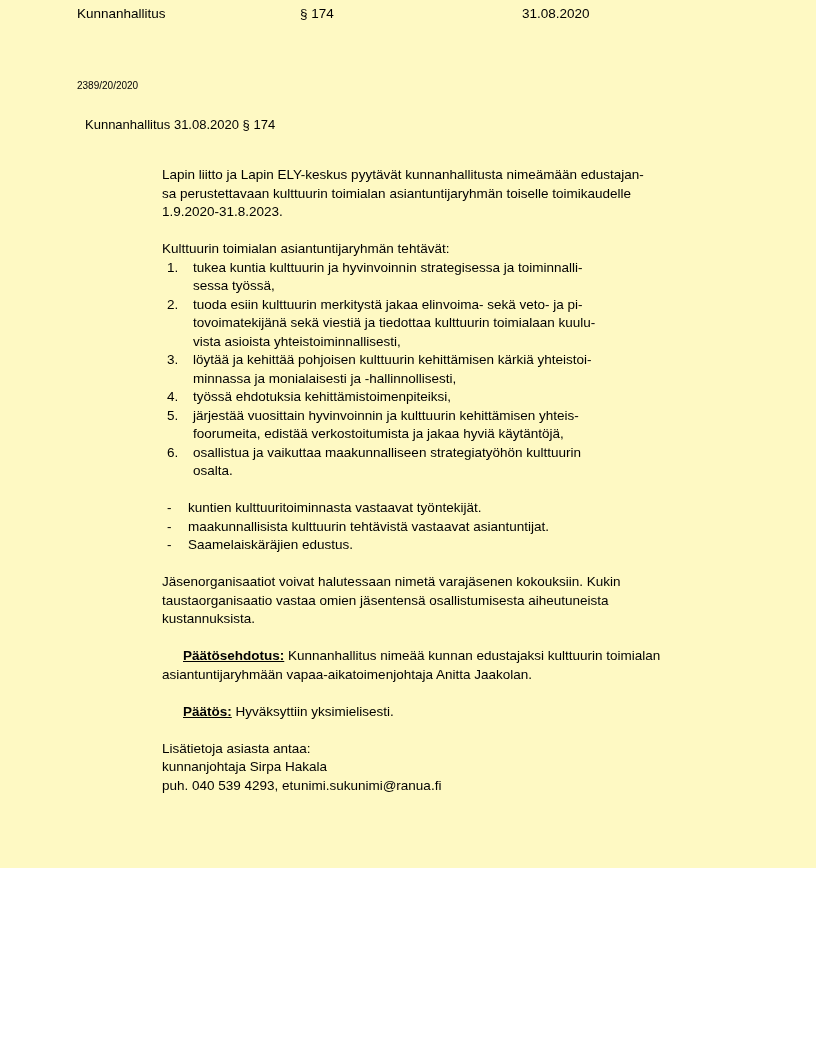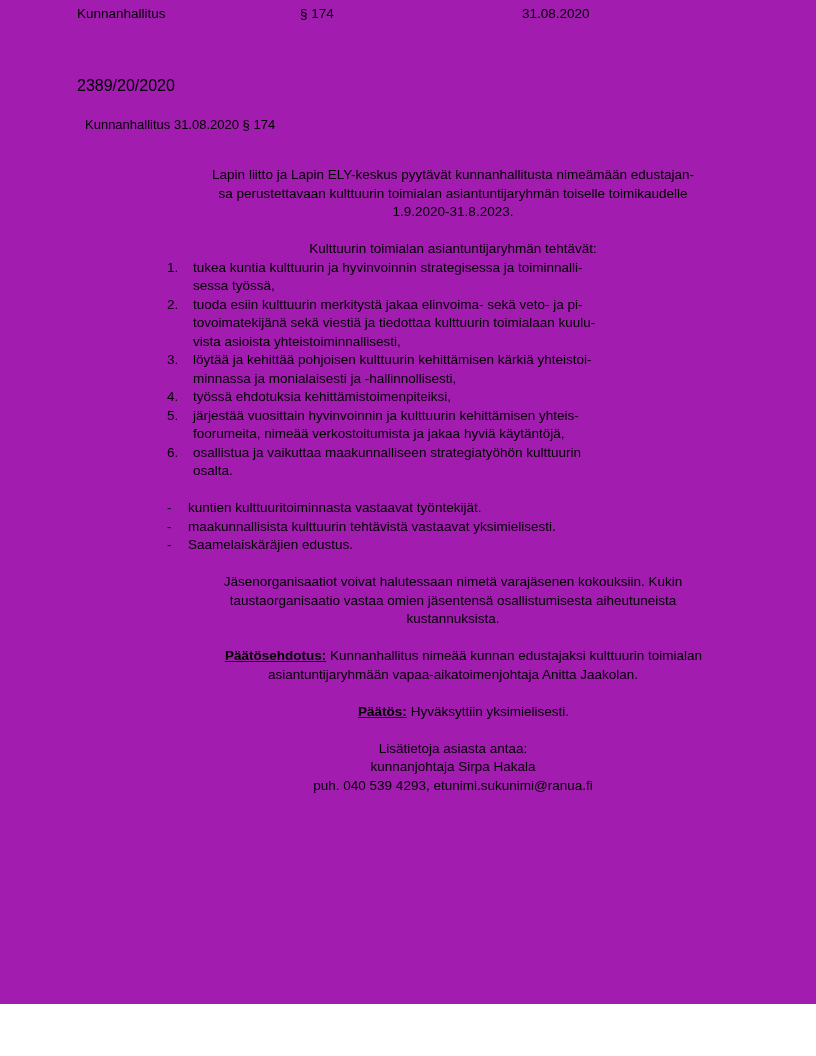--- a/index.html
+++ b/index.html
@@ -10,22 +10,22 @@
   body {
     width: 816px;
     height: 1056px;
     font-family: "Liberation Sans", sans-serif;
     color: #000000;
     overflow: hidden;
   }
   .page {
     position: relative;
     width: 816px;
-    height: 1004px;
-    background: #a21caf;
+    height: 868px;
+    background: #fef9c3;
   }
   .doc-header {
     position: absolute;
     left: 77px;
     top: 6px;
     font-size: 13.5px;
     line-height: 16px;
     white-space: nowrap;
   }
   .doc-header .col-committee { display: inline-block; width: 223px; }
@@ -38,42 +38,41 @@
     margin: 0;
     font-size: 15.5px;
     font-weight: bold;
     line-height: 20px;
     white-space: nowrap;
   }
   .case-number {
     position: absolute;
     left: 77px;
     top: 77px;
-    font-size: 16px;
+    font-size: 10px;
     line-height: 17px;
   }
   .meeting-ref {
     position: absolute;
     left: 85px;
     top: 116px;
     font-size: 13px;
     line-height: 17px;
   }
   .content {
     position: absolute;
     left: 162px;
     top: 166px;
     width: 582px;
     font-size: 13.5px;
     line-height: 18.5px;
   }
   .para {
     margin: 0 0 18.5px 0;
     white-space: pre-line;
-    text-align: center;
   }
   .para.tight { margin-bottom: 0; }
   .ml { white-space: pre-line; }
   .list { margin: 0 0 18.5px 0; }
   .list-row { display: flex; }
   .marker-num {
     flex: 0 0 26px;
     padding-left: 5px;
   }
   .marker-dash {
@@ -129,38 +128,38 @@
         <span class="list-text">löytää ja kehittää pohjoisen kulttuurin kehittämisen kärkiä yhteistoi-
 minnassa ja monialaisesti ja -hallinnollisesti,</span>
       </div>
       <div class="list-row">
         <span class="marker-num">4.</span>
         <span class="list-text">työssä ehdotuksia kehittämistoimenpiteiksi,</span>
       </div>
       <div class="list-row">
         <span class="marker-num">5.</span>
         <span class="list-text">järjestää vuosittain hyvinvoinnin ja kulttuurin kehittämisen yhteis-
-foorumeita, nimeää verkostoitumista ja jakaa hyviä käytäntöjä,</span>
+foorumeita, edistää verkostoitumista ja jakaa hyviä käytäntöjä,</span>
       </div>
       <div class="list-row">
         <span class="marker-num">6.</span>
         <span class="list-text">osallistua ja vaikuttaa maakunnalliseen strategiatyöhön kulttuurin
 osalta.</span>
       </div>
     </div>
 
 
     <div class="list">
       <div class="list-row">
         <span class="marker-dash">-</span>
         <span class="list-text">kuntien kulttuuritoiminnasta vastaavat työntekijät.</span>
       </div>
       <div class="list-row">
         <span class="marker-dash">-</span>
-        <span class="list-text">maakunnallisista kulttuurin tehtävistä vastaavat yksimielisesti.</span>
+        <span class="list-text">maakunnallisista kulttuurin tehtävistä vastaavat asiantuntijat.</span>
       </div>
       <div class="list-row">
         <span class="marker-dash">-</span>
         <span class="list-text">Saamelaiskäräjien edustus.</span>
       </div>
     </div>
 
     <p class="para">Jäsenorganisaatiot voivat halutessaan nimetä varajäsenen kokouksiin. Kukin
 taustaorganisaatio vastaa omien jäsentensä osallistumisesta aiheutuneista
 kustannuksista.</p>

